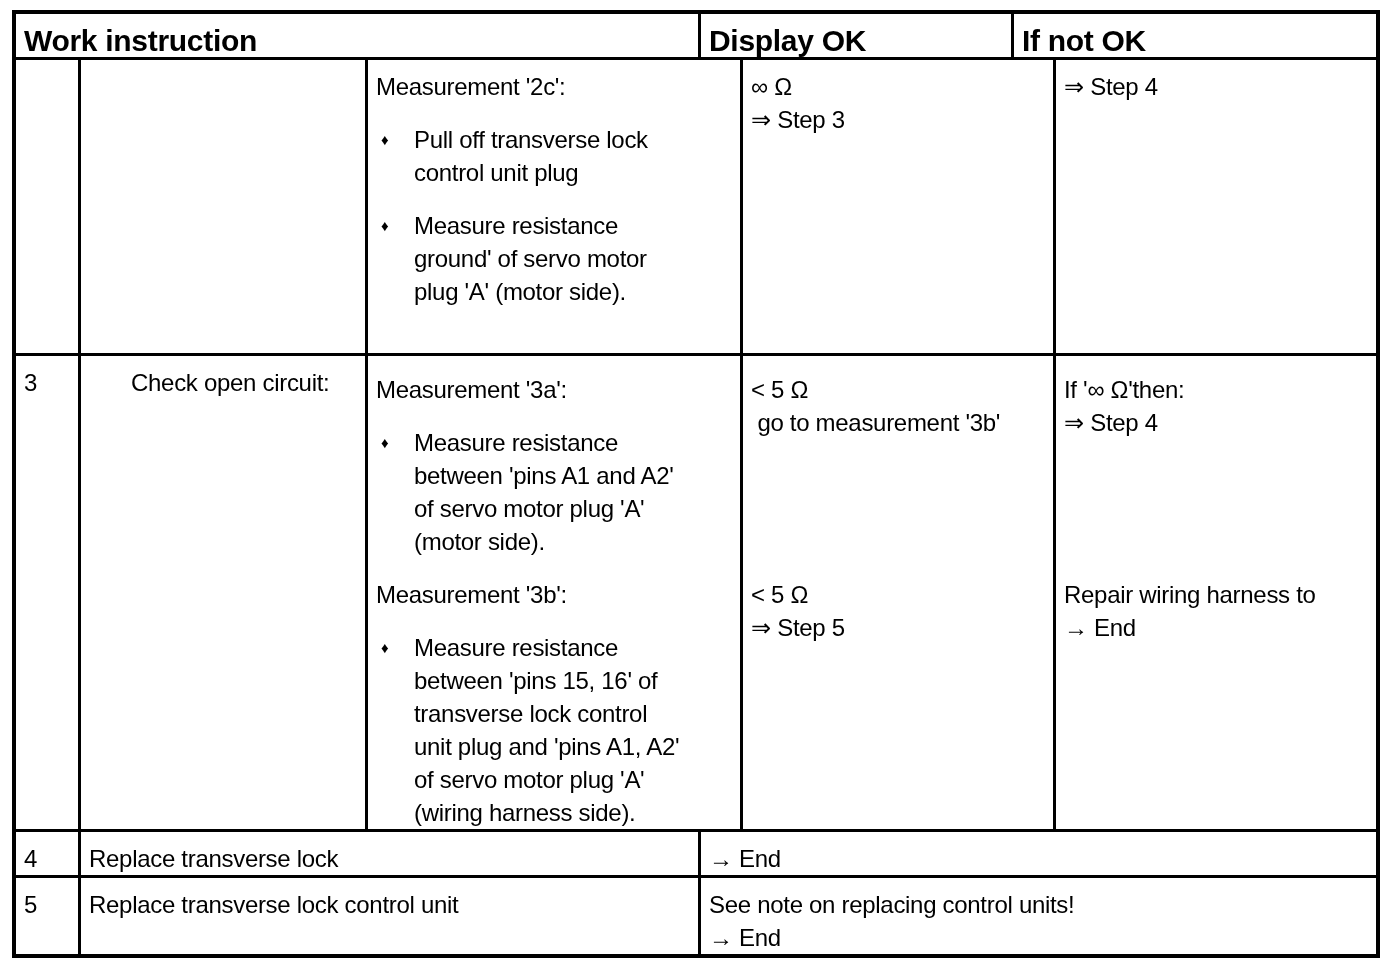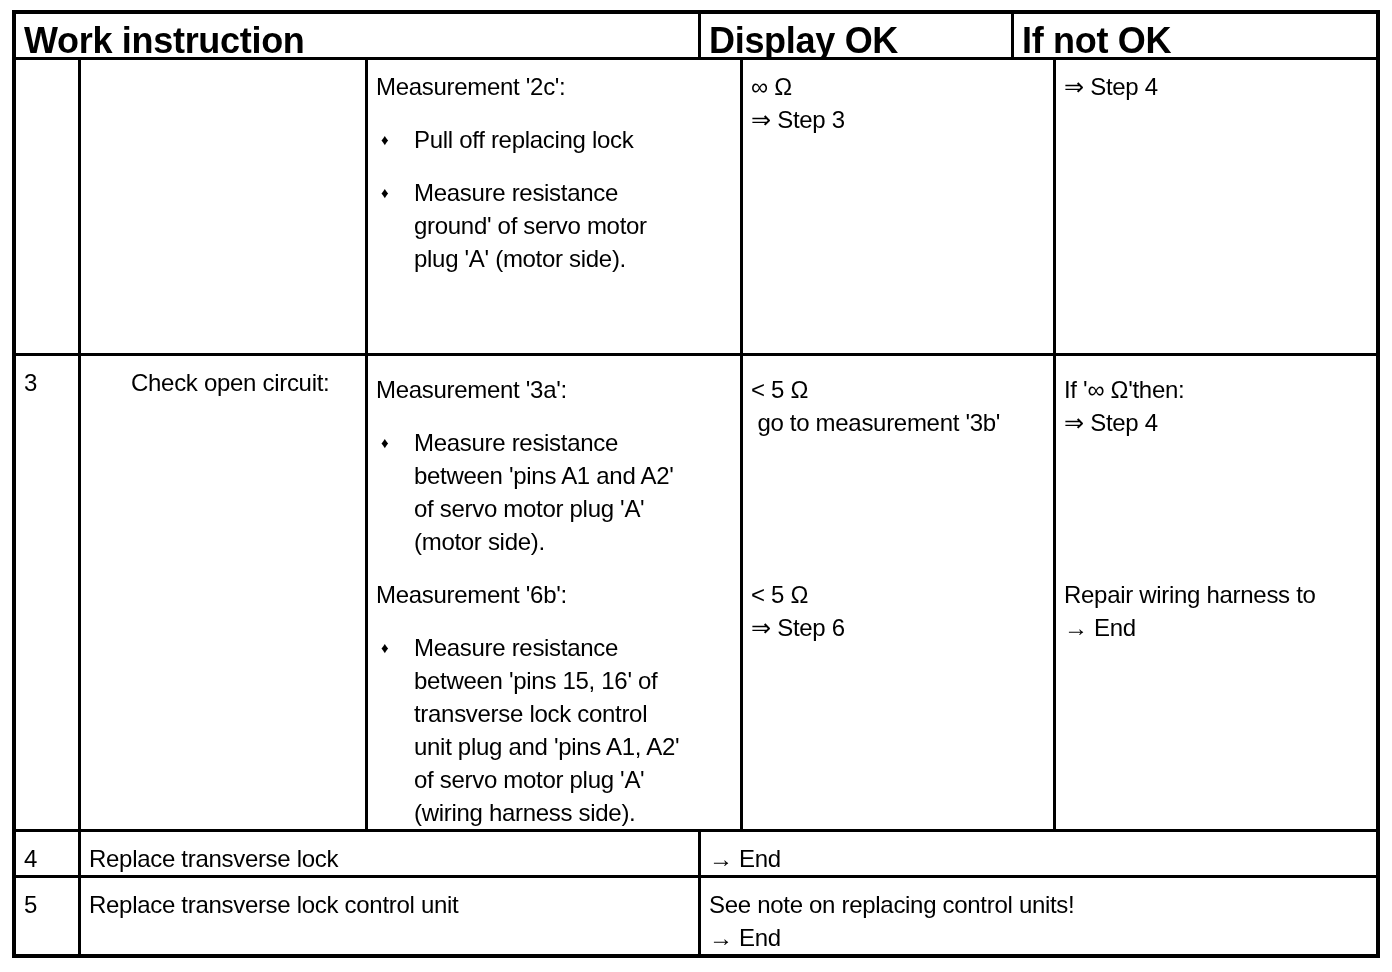--- a/index.html
+++ b/index.html
@@ -24,21 +24,21 @@
   .w2 { width:245px;margin-left:42px; }
   .w3 { width:375px; }
   .w4 { width:313px; }
   .w5 { flex:1; }
   .wspan-wi { width:685px; }  
   .wspan-23 { width:620px; }  
   .h-head { height:49px; }
   .h-2c  { height:335px; }
   .h-3   { height:477px; }
   .h-4   { height:50px; }
-  .bold { font-weight:bold; font-size:36px; }
+  .bold { font-weight:bold; font-size:30px; }
   .line { white-space:pre-wrap; }
   .bullet { display:flex; margin:20px 0 0 5px; }
   .bm { width:33px; flex:none; font-size:15px; line-height:33px; }
   .block-a { height:205px;margin-top:7px; } 
 </style>
 </head>
 <body>
 
 <div class="page">
   <div class="dtable">
@@ -54,21 +54,22 @@
         <div class="line"></div>
       </div>
       <div class="cell w2">
         <div class="line"></div>
       </div>
       <div class="cell w3">
         <div class="line">Measurement '2c':</div>
         <div class="bullet">
           <div class="bm">♦</div>
           <div>
-            <div class="line">Pull off replacing lock</div>
+            <div class="line">Pull off transverse lock</div>
+            <div class="line">control unit plug</div>
           </div>
         </div>
         <div class="bullet">
           <div class="bm">♦</div>
           <div>
             <div class="line">Measure resistance</div>
             <div class="line">ground' of servo motor</div>
             <div class="line">plug 'A' (motor side).</div>
           </div>
         </div>
@@ -96,42 +97,42 @@
             <div class="bm">♦</div>
             <div>
               <div class="line">Measure resistance</div>
               <div class="line">between 'pins A1 and A2'</div>
               <div class="line">of servo motor plug 'A'</div>
               <div class="line">(motor side).</div>
             </div>
           </div>
         </div>
         <div>
-          <div class="line">Measurement '6b':</div>
+          <div class="line">Measurement '3b':</div>
           <div class="bullet">
             <div class="bm">♦</div>
             <div>
               <div class="line">Measure resistance</div>
               <div class="line">between 'pins 15, 16' of</div>
               <div class="line">transverse lock control</div>
               <div class="line">unit plug and 'pins A1, A2'</div>
               <div class="line">of servo motor plug 'A'</div>
               <div class="line">(wiring harness side).</div>
             </div>
           </div>
         </div>
       </div>
       <div class="cell w4">
         <div class="block-a">
           <div class="line">&lt; 5 Ω</div>
           <div class="line"> go to measurement '3b'</div>
         </div>
         <div>
           <div class="line">&lt; 5 Ω</div>
-          <div class="line">⇒ Step 6</div>
+          <div class="line">⇒ Step 5</div>
         </div>
       </div>
       <div class="cell w5 end">
         <div class="block-a">
           <div class="line">If '∞ Ω'then:</div>
           <div class="line">⇒ Step 4</div>
         </div>
         <div>
           <div class="line">Repair wiring harness to</div>
           <div class="line">→ End</div>

